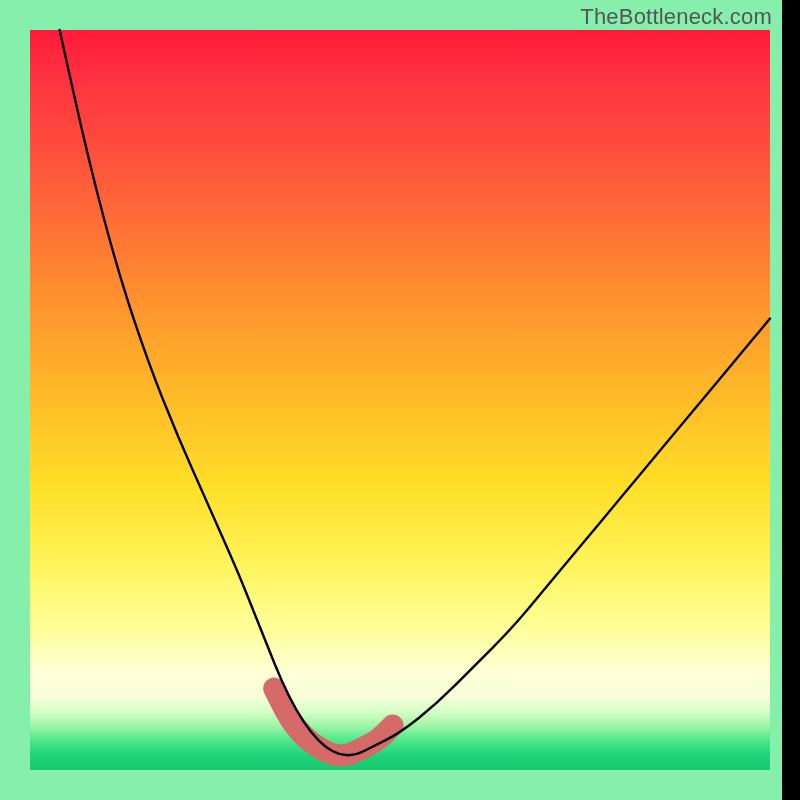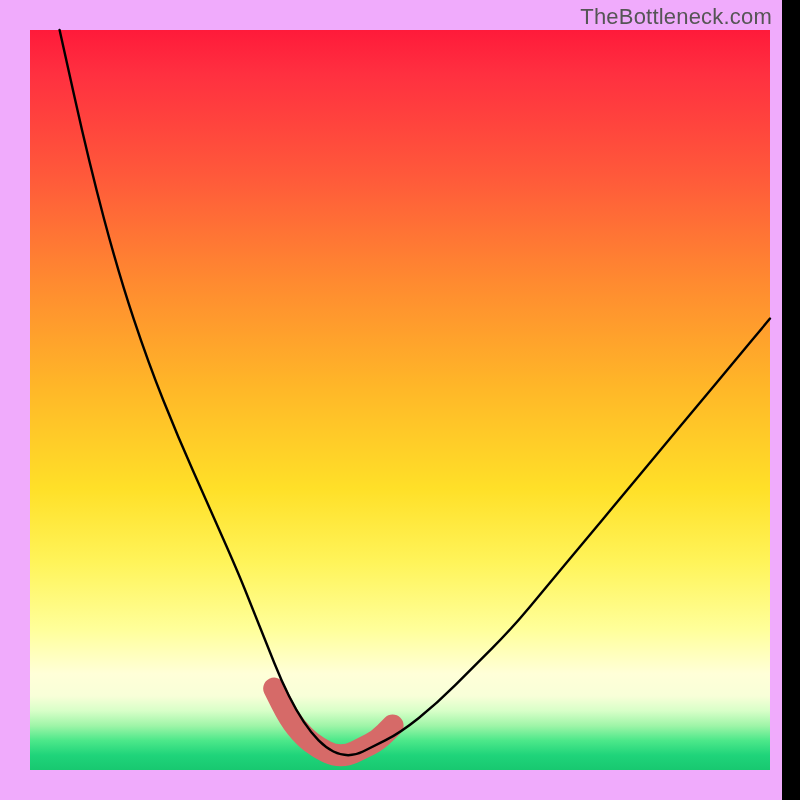--- a/index.html
+++ b/index.html
@@ -8,21 +8,21 @@
     width: 800px;
     height: 800px;
     background: #000;
     overflow: hidden;
     font-family: Arial, Helvetica, sans-serif;
   }
   .frame {
     position: relative;
     width: 782px;
     height: 800px;
-    background: #f0abfc;
+    background: #86efac;
   }
   .plot-area {
     position: absolute;
     left: 30px;
     top: 30px;
     width: 740px;
     height: 740px;
     
     background: linear-gradient(to bottom,
       #ff1a3a 0%,

